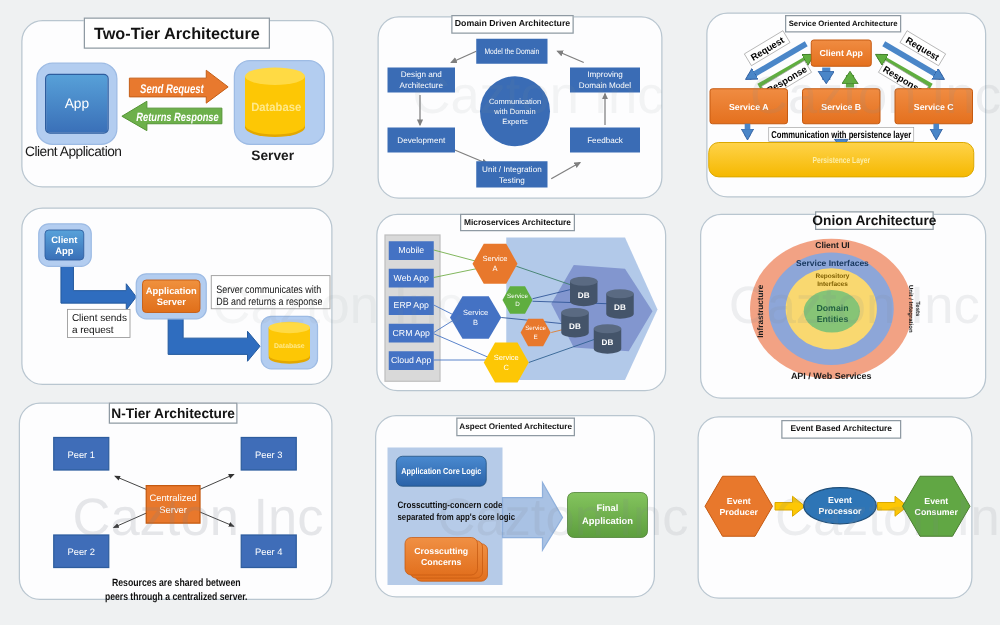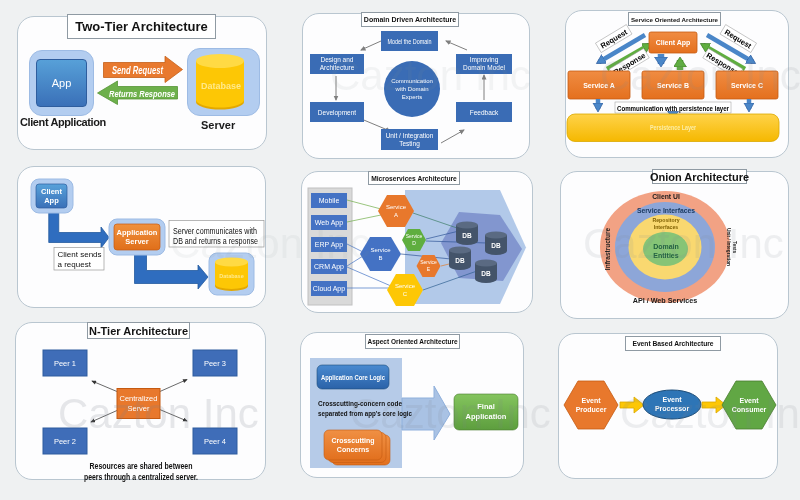--- a/index.html
+++ b/index.html
@@ -14,21 +14,21 @@
 svg{position:absolute;overflow:visible;}
 </style>
 </head>
 <body>
 <div id="page">
 
 <div class="panel" style="left:17px;top:16px;width:248px;height:132px;"></div>
 <div class="ptitle" style="left:67px;top:14px;width:147px;height:23px;font-size:13px;">Two-Tier Architecture</div>
 <div class="abs" style="left:29px;top:50px;width:63px;height:64px;background:#b3cdf0;border:1px solid #9dbbe4;border-radius:13px;"></div>
 <div class="abs flexc" style="left:36px;top:59px;width:49px;height:46px;background:linear-gradient(180deg,#57a0d8,#3a70b8);border:1px solid #2e5d9e;border-radius:4px;color:#fff;font-size:11px;">App</div>
-<div class="abs" style="left:20px;top:116px;width:120px;font-size:11px;letter-spacing:-0.4px;font-weight:bold;color:#1a1a1a;">Client Application</div>
+<div class="abs" style="left:20px;top:116px;width:120px;font-size:11px;letter-spacing:-0.4px;font-weight:normal;color:#1a1a1a;">Client Application</div>
 <svg style="left:95px;top:52px;" width="95" height="56" viewBox="0 0 95 56">
   <path d="M8.5 10.5 L70 10.5 L70 4.2 L87.5 17.5 L70 30.5 L70 25.5 L8.5 25.5 Z" fill="#e8792e" stroke="#c45f18" stroke-width="0.8"></path>
   <path d="M82.5 34.5 L22.5 34.5 L22.5 29 L2.5 41 L22.5 52.5 L22.5 47 L82.5 47 Z" fill="#6db04b" stroke="#559436" stroke-width="0.8"></path>
   <text x="17" y="22" font-size="10" font-weight="bold" font-style="italic" fill="#fff" textLength="51" lengthAdjust="spacingAndGlyphs">Send Request</text>
   <text x="14" y="44.5" font-size="9.5" font-weight="bold" font-style="italic" fill="#fff" textLength="66" lengthAdjust="spacingAndGlyphs">Returns Response</text>
 </svg>
 <div class="abs" style="left:187px;top:48px;width:71px;height:66px;background:#b3cdf0;border:1px solid #9dbbe4;border-radius:13px;"></div>
 <svg style="left:195px;top:53px;" width="50" height="58" viewBox="0 0 50 58">
   <path d="M1 8 L1 49 A24 7.5 0 0 0 49 49 L49 8 Z" fill="#e3a800"></path>
   <path d="M1 8 L1 47 A24 7.5 0 0 0 49 47 L49 8 Z" fill="#fdc705"></path>

